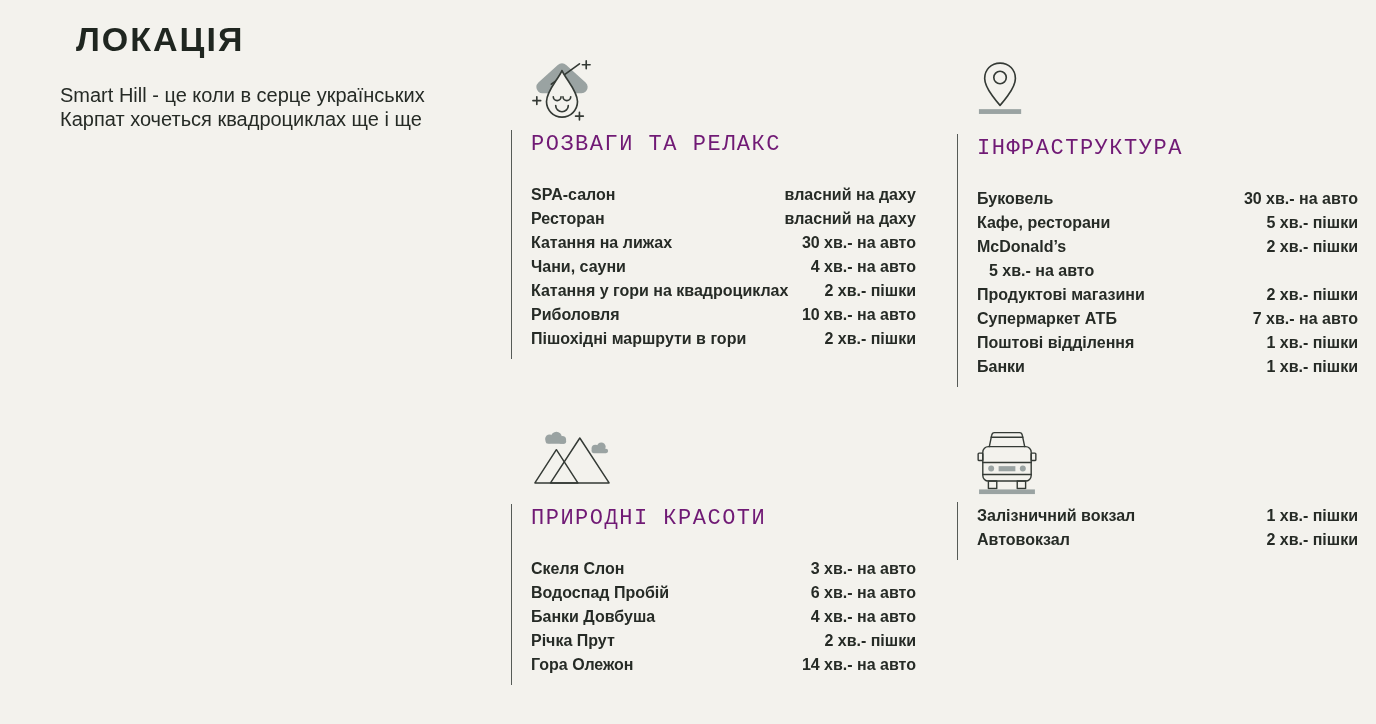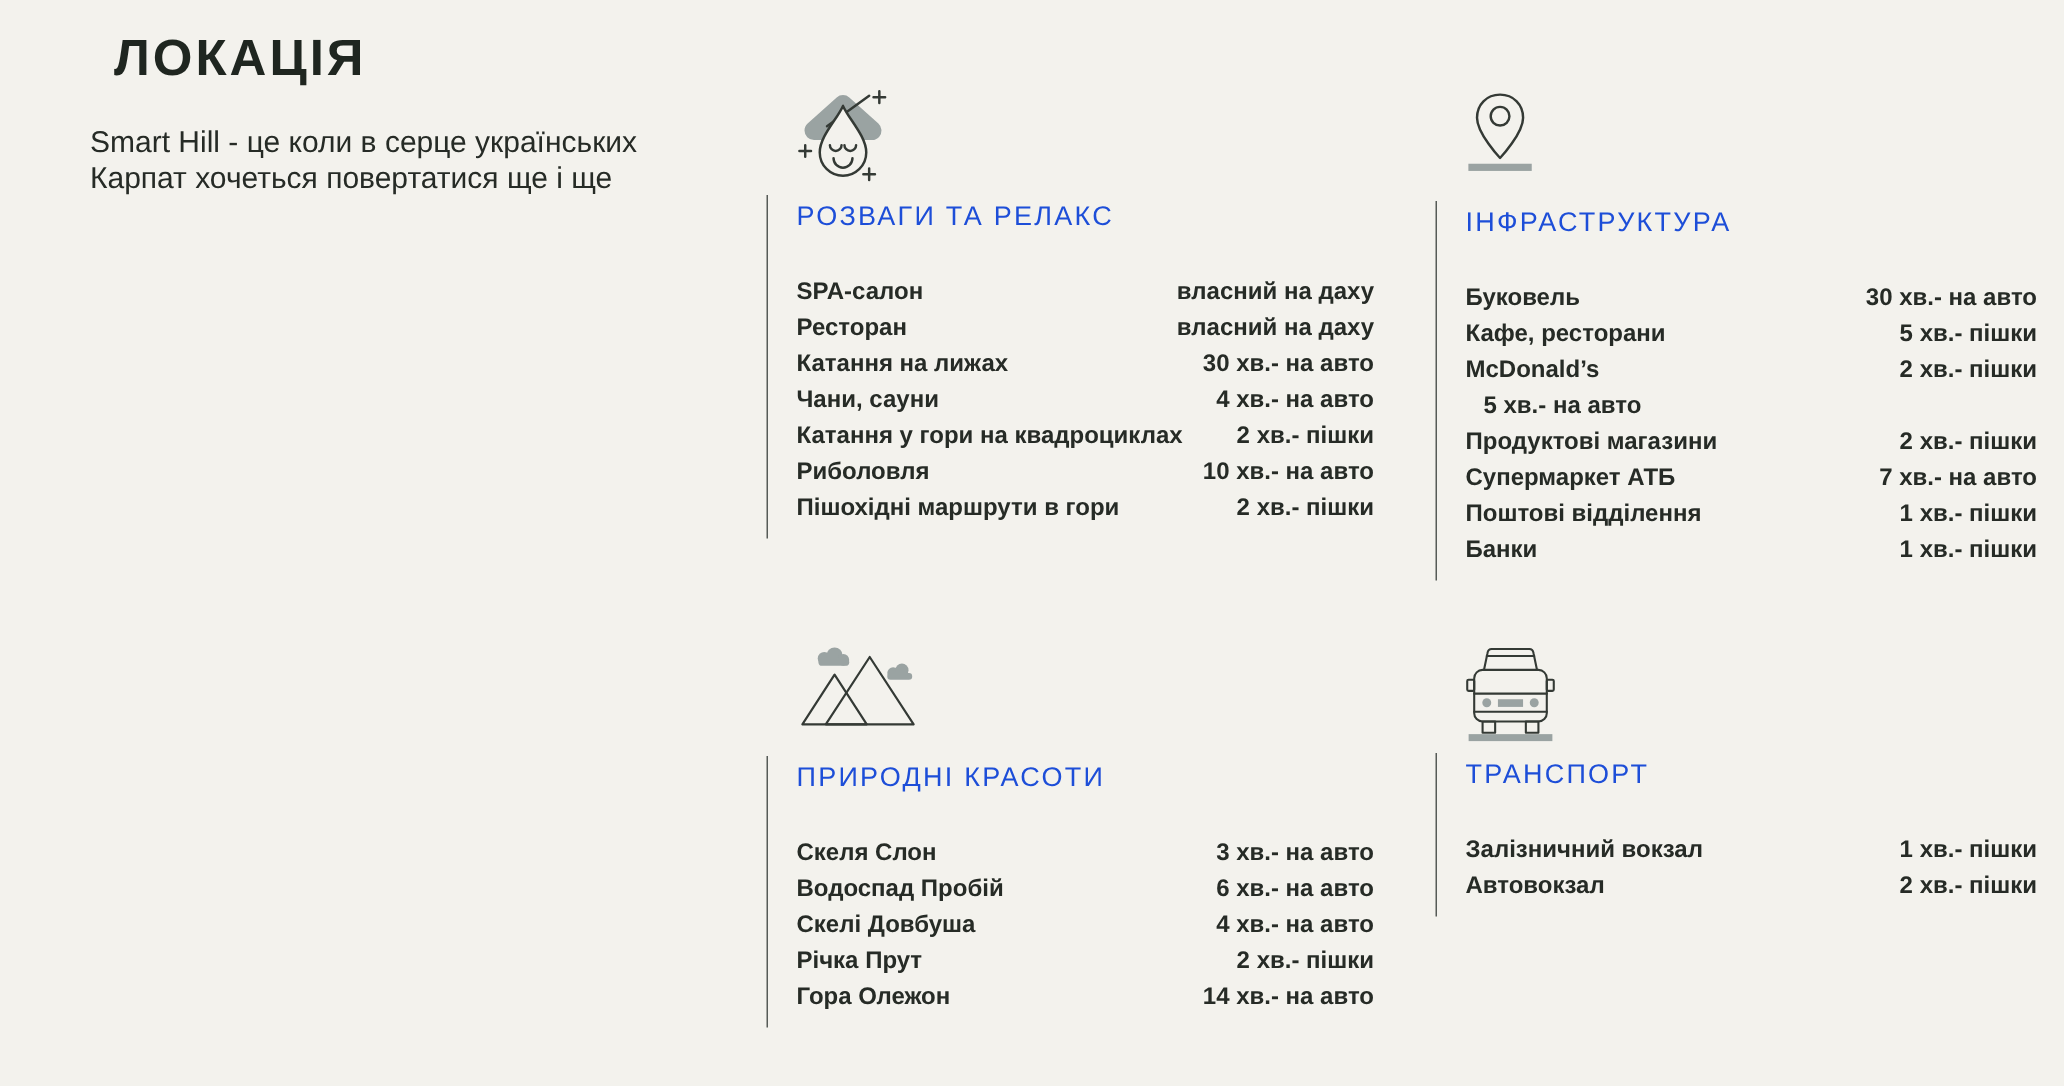--- a/index.html
+++ b/index.html
@@ -19,39 +19,39 @@
   .card{position:absolute;}
   .s1{left:511px;top:56px;width:405px;}
   .s2{left:957px;top:56px;width:401px;}
   .s3{left:511px;top:426px;width:405px;}
   .s4{left:957px;top:426px;width:401px;}
   .icon-area{height:74px;padding-left:20px;}
   .icon-area svg{display:block;}
   .m4{margin-top:4px;}
   .m2{margin-top:2px;}
   .card-body{border-left:1px solid var(--line);padding:2px 0 8px 19px;}
-  h2{margin:0 0 26px;font-size:18px;font-weight:400;letter-spacing:1.5px;line-height:25px;color:#1d4ed8;}
+  h2{margin:0 0 26px;font-size:22px;font-weight:400;letter-spacing:1.5px;line-height:25px;color:#701a75;font-family:Liberation Mono, monospace;}
   ul.items{list-style:none;margin:0;padding:0;}
   .row{display:flex;justify-content:space-between;align-items:baseline;font-size:16px;line-height:24px;font-weight:bold;}
   .label{white-space:nowrap;}
   .value{white-space:nowrap;text-align:right;padding-left:12px;}
   
   .ds{stroke:var(--dark);fill:none;stroke-width:1.7;stroke-linecap:round;stroke-linejoin:round;}
   .ds-thin{stroke:var(--dark);fill:none;stroke-width:1.5;stroke-linecap:round;stroke-linejoin:round;}
   .df{fill:var(--bg);stroke:var(--dark);stroke-width:1.7;stroke-linecap:round;stroke-linejoin:round;}
   .gf{fill:var(--gray);stroke:none;}
   .hood{fill:var(--gray);stroke:var(--gray);stroke-width:13;stroke-linejoin:round;}
 </style>
 </head>
 <body>
 
 <div class="header">
   <h1>ЛОКАЦІЯ</h1>
   <p class="sub"><span>Smart Hill - це коли в серце українських</span><br>
-  <span>Карпат хочеться повертатися ще і ще</span></p>
+  <span>Карпат хочеться квадроциклах ще і ще</span></p>
 </div>
 
 <section class="card s1">
   <div class="icon-area">
     <svg width="62" height="66" viewBox="0 0 64 66">
       <path class="hood" d="M32 13 L52 31 L12 31 Z"></path>
       <path class="ds" d="M21 28 L50 7"></path>
       <path class="df" d="M32 14 C28 23 16 35 16 46 A16 16 0 0 0 48 46 C48 35 36 23 32 14 Z"></path>
       <path class="ds" d="M23 41 a4 4 0 0 0 8 0" stroke-width="1.6"></path>
       <path class="ds" d="M33 41 a4 4 0 0 0 8 0" stroke-width="1.6"></path>
@@ -165,21 +165,21 @@
     <ul class="items">
       <li class="row">
           <span class="label">Скеля Слон</span>
           <span class="value">3 хв.- на авто</span>
         </li>
       <li class="row">
           <span class="label">Водоспад Пробій</span>
           <span class="value">6 хв.- на авто</span>
         </li>
       <li class="row">
-          <span class="label">Скелі Довбуша</span>
+          <span class="label">Банки Довбуша</span>
           <span class="value">4 хв.- на авто</span>
         </li>
       <li class="row">
           <span class="label">Річка Прут</span>
           <span class="value">2 хв.- пішки</span>
         </li>
       <li class="row">
           <span class="label">Гора Олежон</span>
           <span class="value">14 хв.- на авто</span>
         </li>
@@ -199,21 +199,20 @@
       <path class="ds-thin" d="M6 50 H58"></path>
       <circle class="gf" cx="15" cy="43.5" r="3.2"></circle>
       <circle class="gf" cx="49" cy="43.5" r="3.2"></circle>
       <rect class="gf" x="23" y="41" width="18" height="5.5"></rect>
       <rect class="ds-thin" x="12" y="57" width="9" height="8"></rect>
       <rect class="ds-thin" x="43" y="57" width="9" height="8"></rect>
       <rect class="gf" x="2" y="66" width="60" height="5"></rect>
     </svg>
   </div>
   <div class="card-body">
-    <h2>ТРАНСПОРТ</h2>
     <ul class="items">
       <li class="row">
           <span class="label">Залізничний вокзал</span>
           <span class="value">1 хв.- пішки</span>
         </li>
       <li class="row">
           <span class="label">Автовокзал</span>
           <span class="value">2 хв.- пішки</span>
         </li>
     </ul>

